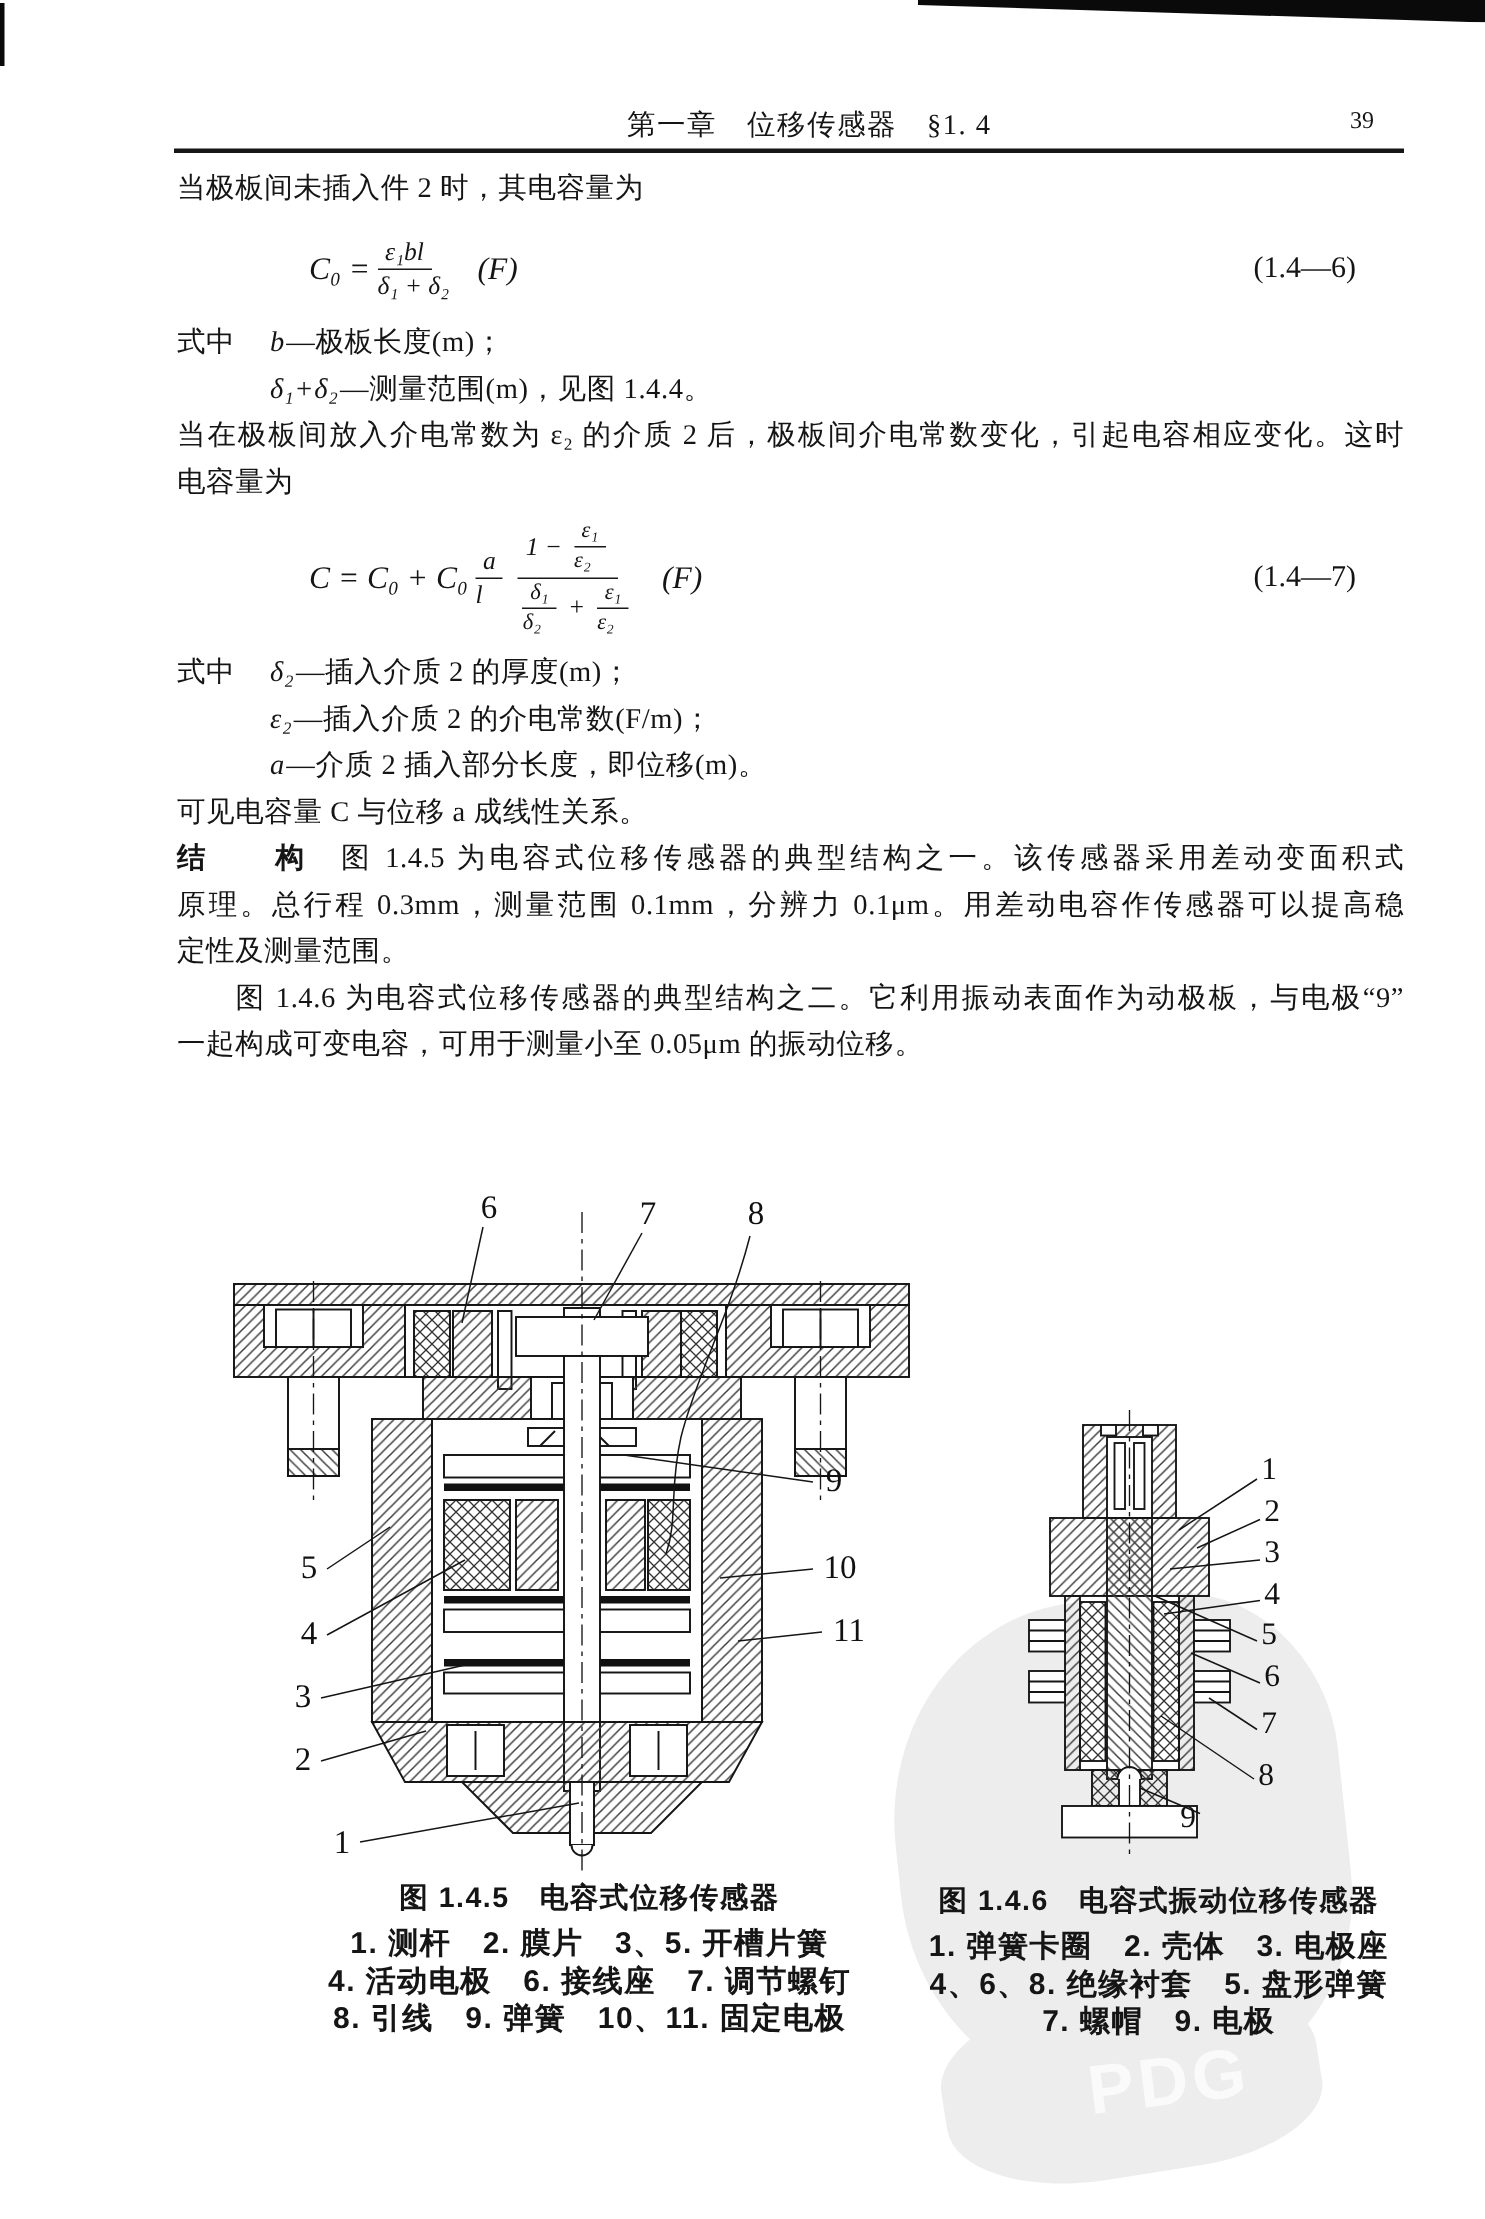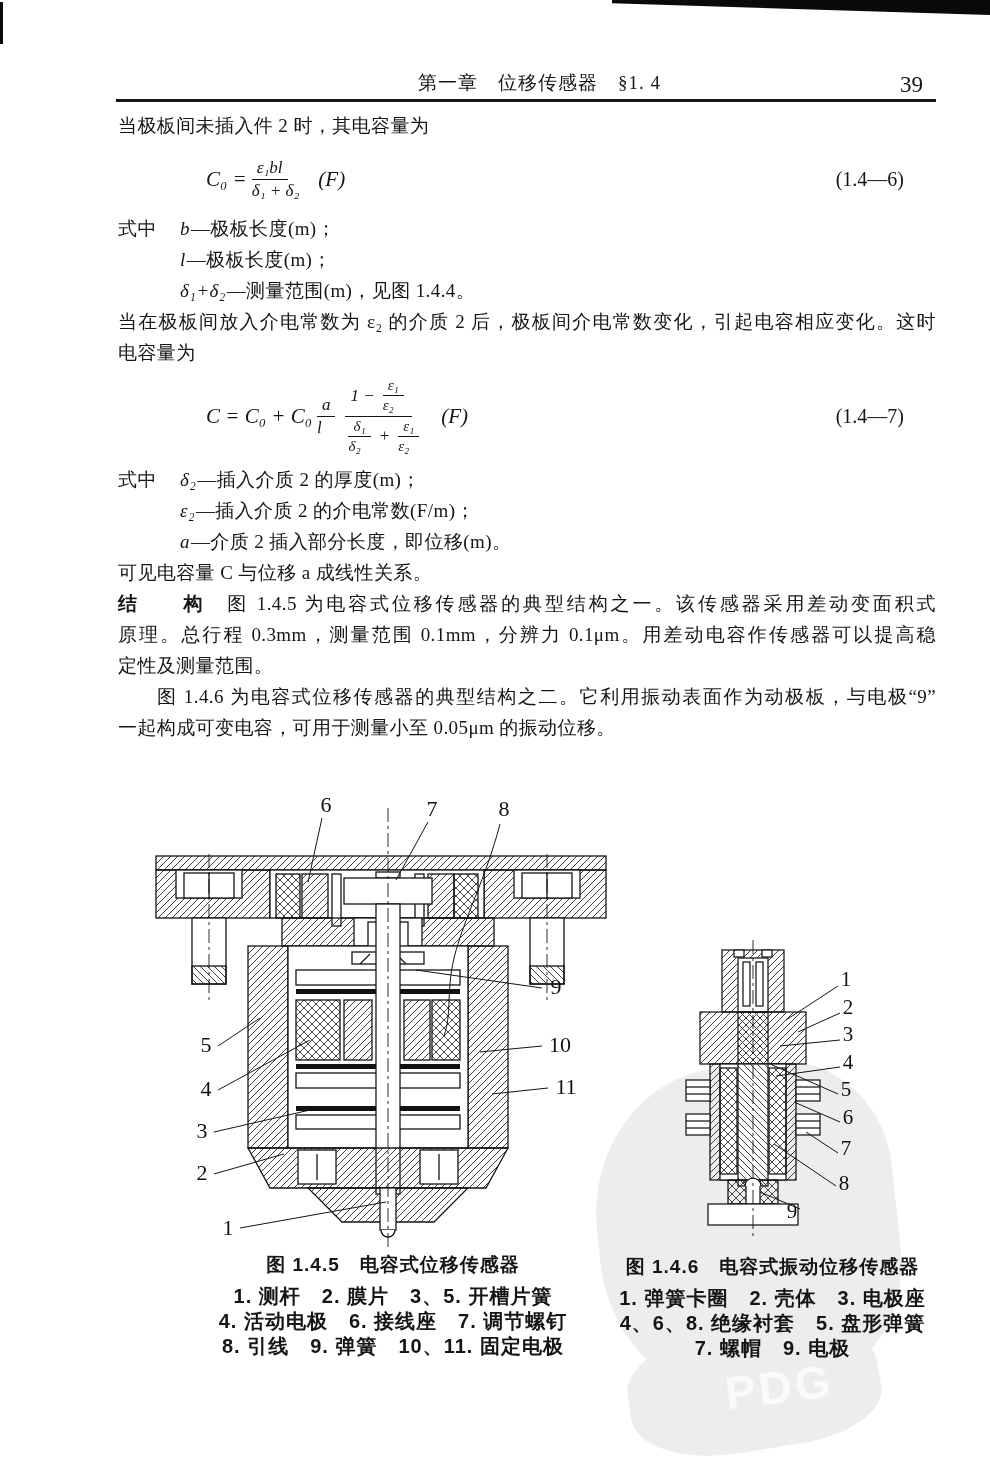--- a/index.html
+++ b/index.html
@@ -6,21 +6,21 @@
   .page{position:relative;width:990px;height:1479px;background:#ffffff;overflow:hidden;
         font-family:"Liberation Serif","DejaVu Serif",serif;color:#151515;margin:0 auto;}
 
   
   .artifact-top{position:absolute;left:612px;top:0;width:378px;height:15px;background:#0a0a0a;
     clip-path:polygon(0 0,100% 0,100% 100%,0 22%);}
   .artifact-left{position:absolute;left:0;top:2px;width:3px;height:42px;background:#0a0a0a;}
 
   
   .hdr-title{position:absolute;left:418px;top:70px;font-size:19px;letter-spacing:1px;}
-  .hdr-page{position:absolute;left:900px;top:72px;font-size:23px;}
+  .hdr-page{position:absolute;left:900px;top:72px;font-size:16px;}
   .hdr-rule{position:absolute;left:116px;top:99px;width:820px;height:3px;background:#161616;}
 
   
   .col{position:absolute;left:118px;top:110px;width:818px;font-size:19px;line-height:31px;letter-spacing:.4px;}
   .line{margin:0;text-align:justify;}
   .fill{text-align-last:justify;}
   .ind{text-indent:39px;}
   .bold-head{font-weight:bold;font-family:"Liberation Sans","DejaVu Sans",sans-serif;}
 
   .defline{display:flex;}
@@ -85,24 +85,20 @@
         <span class="den">δ₁ + δ₂</span>
       </span>
       <span class="f-unit">(F)</span>
       <span class="f-tag">(1.4—6)</span>
     </div>
 
     <div class="defs">
       <div class="defline">
         <span class="deflabel">式中</span>
         <span><span class="var">b</span><span>—极板长度(m)；</span></span>
-      </div>
-      <div class="defline">
-        <span class="deflabel"></span>
-        <span><span class="var">l</span><span>—极板长度(m)；</span></span>
       </div>
       <div class="defline">
         <span class="deflabel"></span>
         <span><span class="var">δ₁+δ₂</span><span>—测量范围(m)，见图 1.4.4。</span></span>
       </div>
     </div>
 
     <p class="line fill">当在极板间放入介电常数为 ε₂ 的介质 2 后，极板间介电常数变化，引起电容相应变化。这时</p>
     <p class="line">电容量为</p>
 

